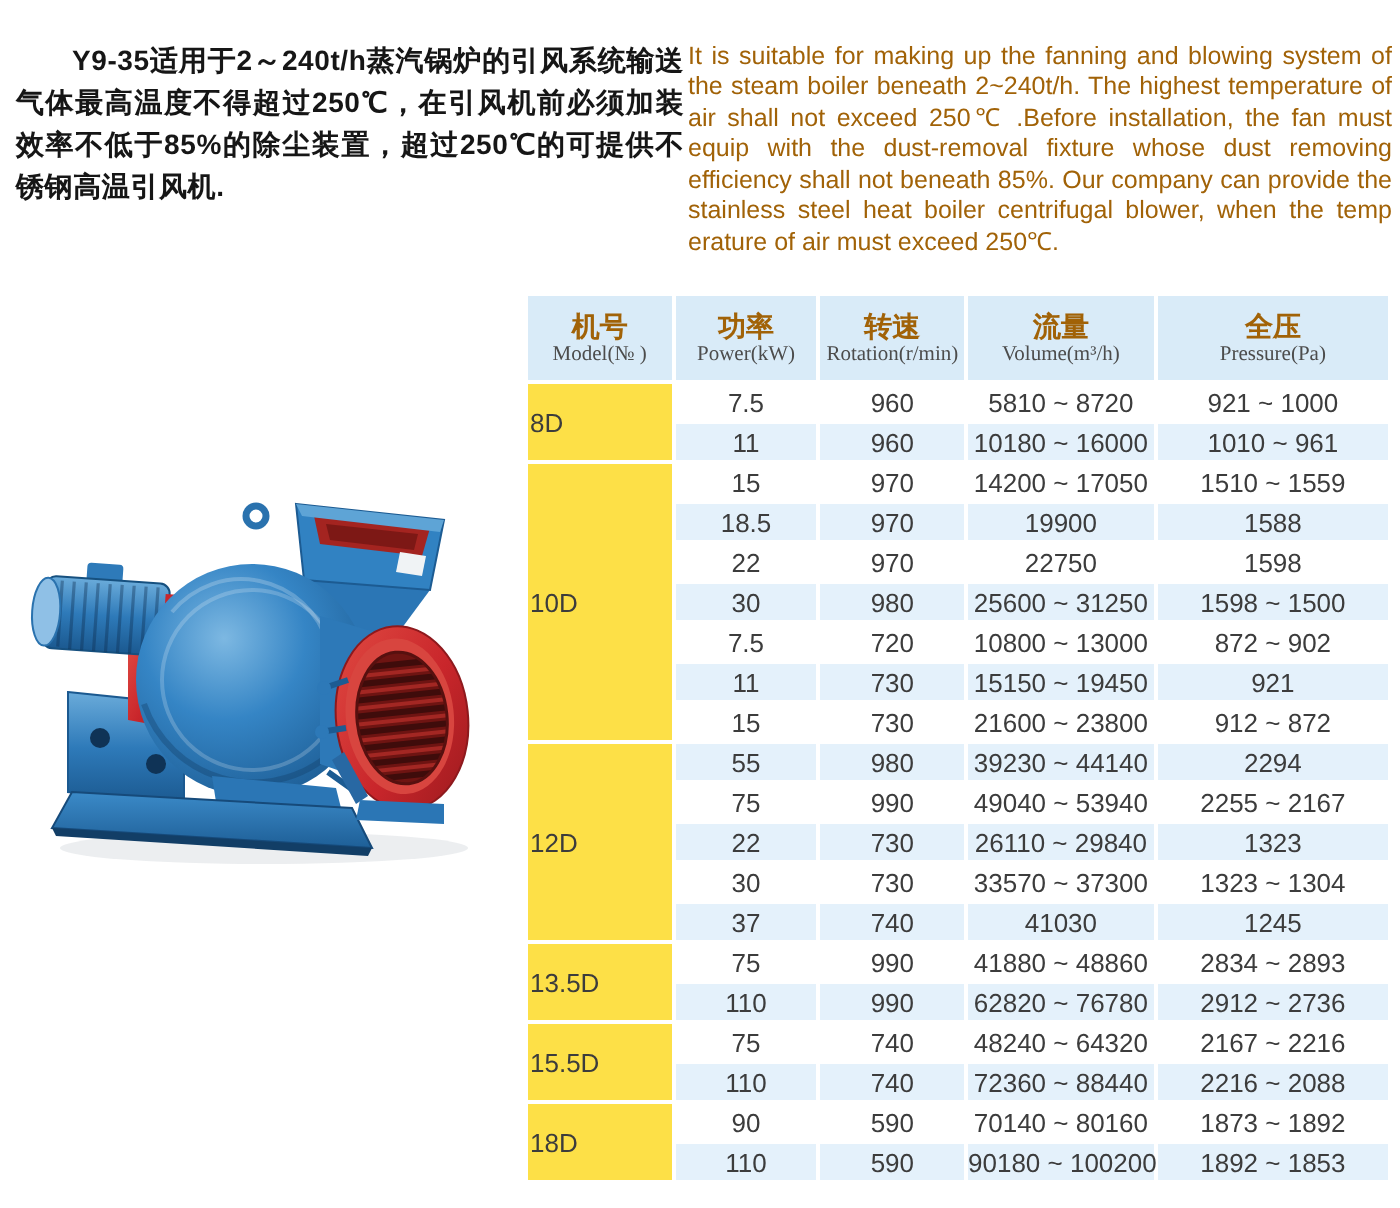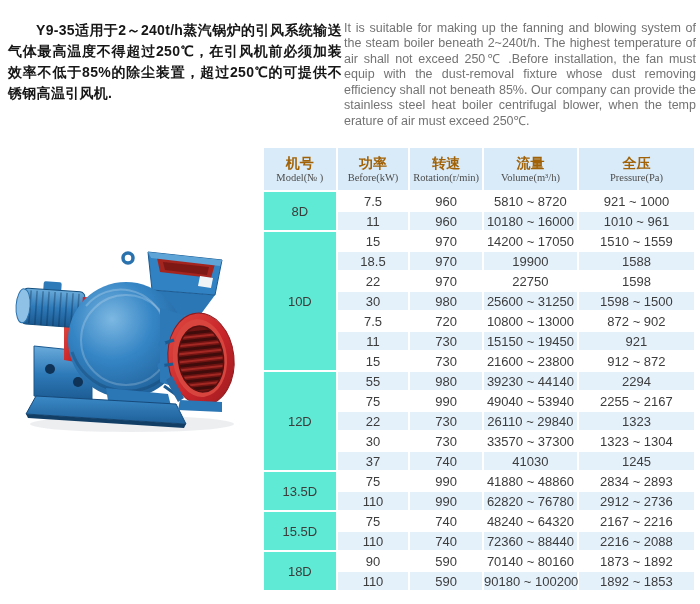--- a/index.html
+++ b/index.html
@@ -7,41 +7,41 @@
     position:relative; width:700px; height:604px; background:#ffffff;
     font-family:"Liberation Sans", sans-serif; overflow:hidden;
   }
   .intro-zh {
     position:absolute; left:8px; top:6px; width:334px;
     font-size:14px; line-height:21px; color:#161616; font-weight:600;
     text-indent:2em; text-align:justify; letter-spacing:0.3px;
   }
   .intro-en {
     position:absolute; left:344px; top:8px; width:352px;
-    font-size:12.5px; line-height:15.6px; color:#737373; text-align:justify;
+    font-size:12.5px; line-height:15.6px; color:#a16207; text-align:justify;
   }
   .fan-wrap { position:absolute; left:12px; top:248px; width:238px; height:188px; }
 
   table.spec {
     position:absolute; left:262px; top:146px; width:434px;
     border-collapse:separate; border-spacing:2px; table-layout:fixed;
     background:#ffffff;
   }
   table.spec th {
     background:#d9ebf8; height:38px; padding:2px 0; vertical-align:middle;
   }
   .th-zh { font-size:14px; font-weight:bold; color:#a16207; line-height:17px; text-align:center; }
   .th-en { font-size:10.5px; font-weight:normal; color:#4c4c4c; line-height:12px; text-align:center;font-family:Liberation Serif, serif; }
   td.data-cell {
     height:18px; padding:0; text-align:center; vertical-align:middle;
     font-size:13px; color:#3c3c3c; background:#ffffff; white-space:nowrap;
   }
   td.data-cell.alt { background:#e4f1fb; }
   td.model-cell {
-    background:#5eead4; text-align:center; vertical-align:middle;
+    background:#fde047; text-align:left; vertical-align:middle;
     font-size:13px; color:#3c3c3c;
   }
 </style>
 </head>
 <body>
 
 <div class="page">
 
   <p class="intro-zh">Y9-35适用于2～240t/h蒸汽锅炉的引风系统输送气体最高温度不得超过250℃，在引风机前必须加装效率不低于85%的除尘装置，超过250℃的可提供不锈钢高温引风机.</p>
 
@@ -149,21 +149,21 @@
         <col style="width:114px">
     </colgroup>
     <thead>
       <tr>
         <th>
           <div class="th-zh">机号</div>
           <div class="th-en">Model(№ )</div>
         </th>
         <th>
           <div class="th-zh">功率</div>
-          <div class="th-en">Before(kW)</div>
+          <div class="th-en">Power(kW)</div>
         </th>
         <th>
           <div class="th-zh">转速</div>
           <div class="th-en">Rotation(r/min)</div>
         </th>
         <th>
           <div class="th-zh">流量</div>
           <div class="th-en">Volume(m³/h)</div>
         </th>
         <th>

